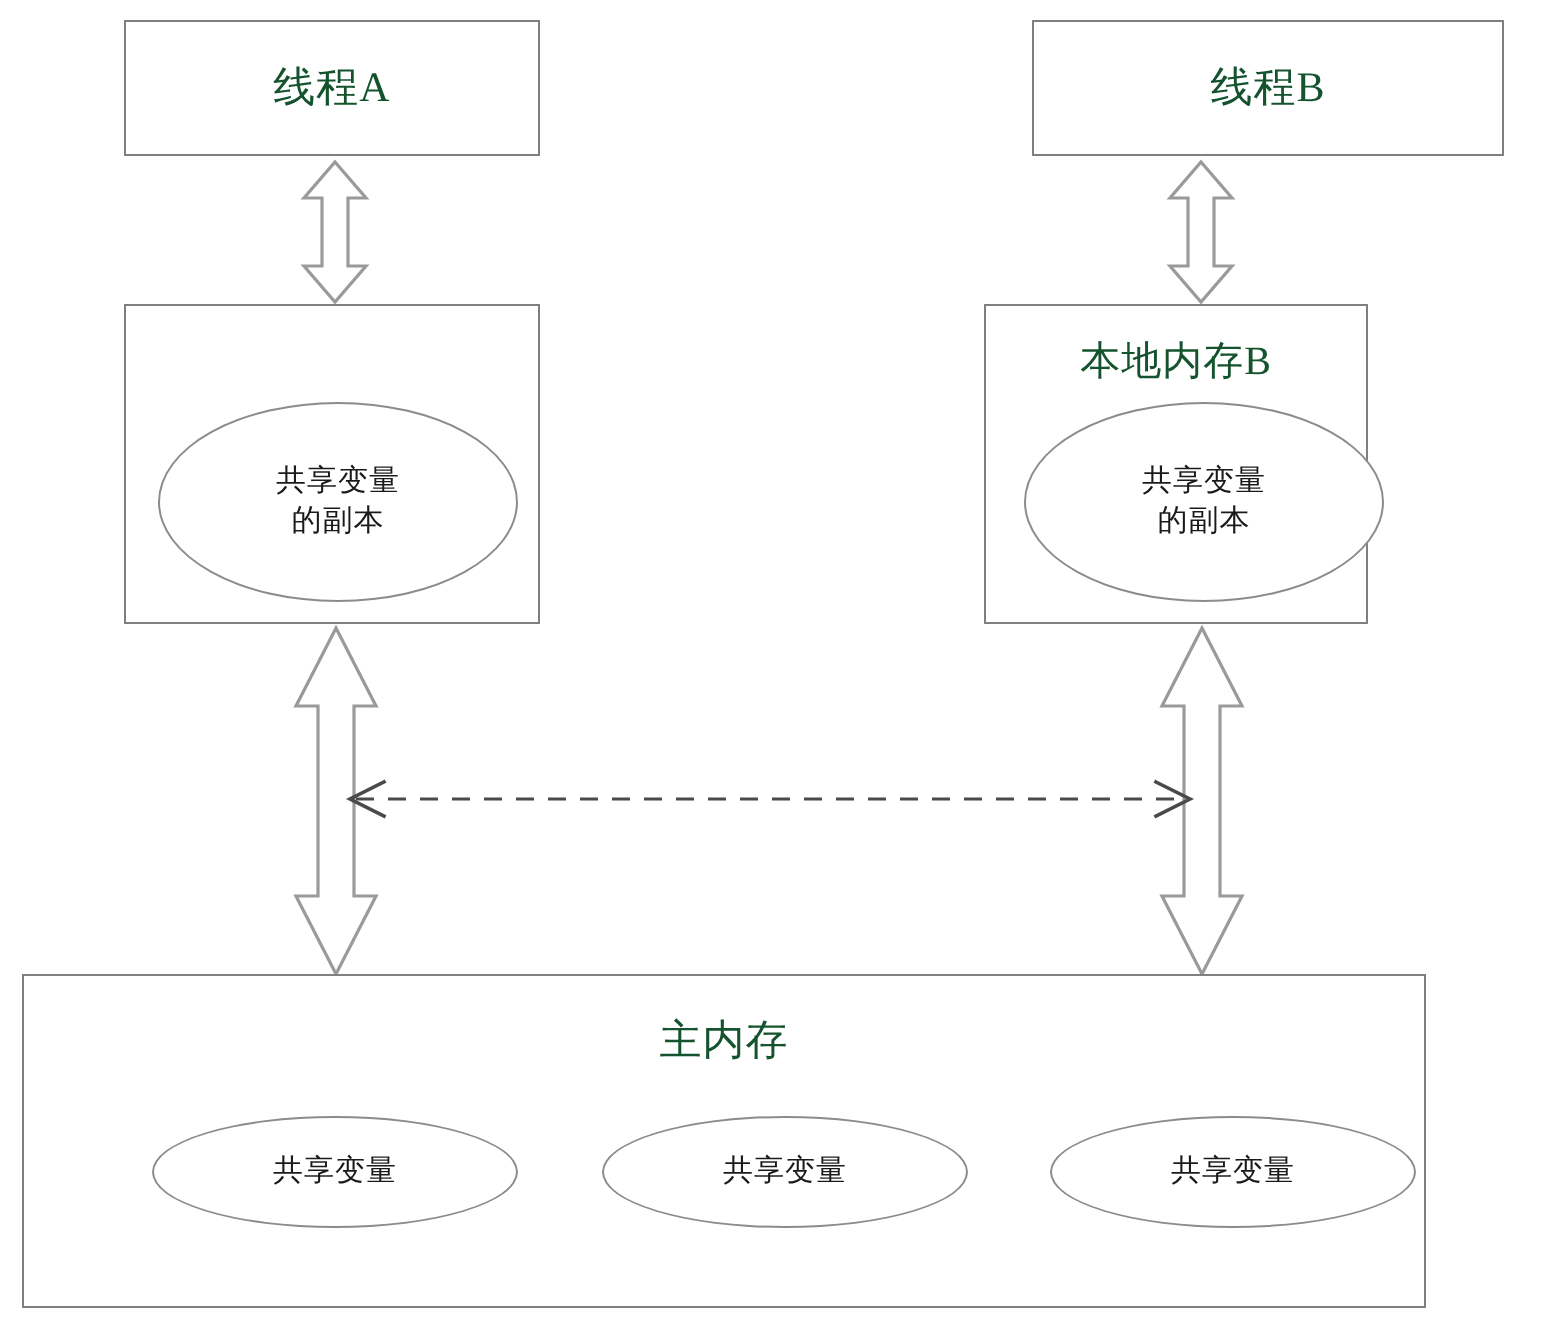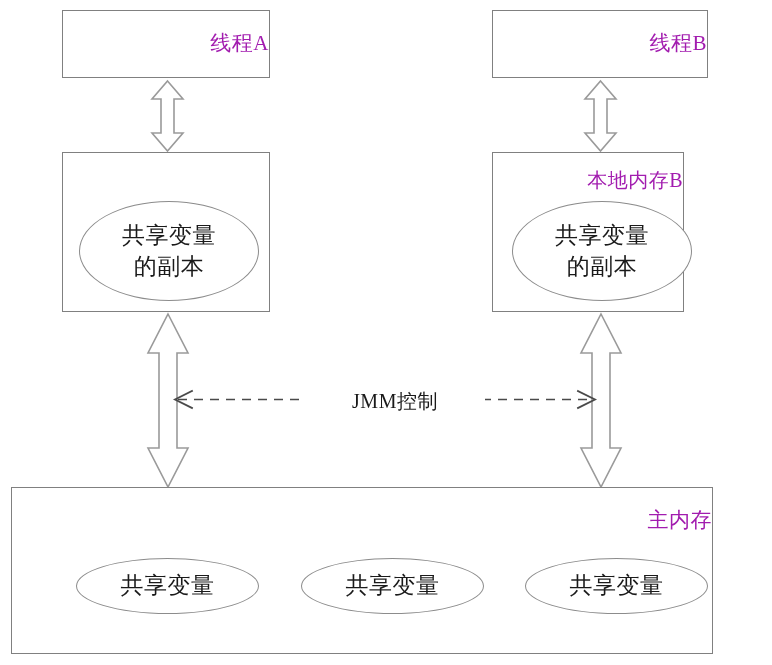--- a/index.html
+++ b/index.html
@@ -18,22 +18,22 @@
   .box {
     position: absolute;
     border: 1.5px solid #808080;
     background: #ffffff;
     box-sizing: border-box;
   }
   .box-label {
     position: absolute;
     left: 0;
     width: 100%;
-    text-align: right;
-    color: #a21caf;
+    text-align: center;
+    color: #14532d;
     letter-spacing: 0.5px;
   }
   .thread-label {
     top: 50%;
     transform: translateY(-50%);
     font-size: 21px;
     line-height: 1.2;
   }
   .mem-title {
     top: 14px;
@@ -49,21 +49,21 @@
     border-radius: 50%;
     background: #ffffff;
     box-sizing: border-box;
     display: flex;
     align-items: center;
     justify-content: center;
   }
   .ellipse-text {
     text-align: center;
     color: #1a1a1a;
-    font-size: 23px;
+    font-size: 15px;
     line-height: 1.35;
     letter-spacing: 0.5px;
   }
   .ellipse-text .l2 { display: block; }
   .arrow-svg {
     position: absolute;
     overflow: visible;
   }
   .jmm-label {
     position: absolute;
@@ -78,21 +78,21 @@
 </style>
 </head>
 <body>
 
 <div id="canvas">
 
   <div class="box" style="left:62px; top:10px; width:208px; height:68px;">
     <div class="box-label thread-label">线程A</div>
   </div>
 
-  <div class="box" style="left:492px; top:10px; width:216px; height:68px;">
+  <div class="box" style="left:516px; top:10px; width:236px; height:68px;">
     <div class="box-label thread-label">线程B</div>
   </div>
 
   <svg class="arrow-svg" style="left:145px; top:80px;" width="45" height="72" viewBox="0 0 45 72">
     <polygon points="22.5,1 38,19 29,19 29,53 38,53 22.5,71 7,53 16,53 16,19 7,19" fill="#ffffff" stroke="#9a9a9a" stroke-width="1.6" stroke-linejoin="miter"></polygon>
   </svg>
 
   <svg class="arrow-svg" style="left:578px; top:80px;" width="45" height="72" viewBox="0 0 45 72">
     <polygon points="22.5,1 38,19 29,19 29,53 38,53 22.5,71 7,53 16,53 16,19 7,19" fill="#ffffff" stroke="#9a9a9a" stroke-width="1.6" stroke-linejoin="miter"></polygon>
   </svg>
@@ -123,21 +123,20 @@
   <svg class="arrow-svg" style="left:577px; top:313px;" width="48" height="175" viewBox="0 0 48 175">
     <polygon points="24,1 44,40 33,40 33,135 44,135 24,174 4,135 15,135 15,40 4,40" fill="#ffffff" stroke="#9a9a9a" stroke-width="1.6" stroke-linejoin="miter"></polygon>
   </svg>
 
   <svg class="arrow-svg" style="left:170px; top:385px;" width="430" height="30" viewBox="0 0 430 30">
     <line x1="8" y1="14.5" x2="422" y2="14.5" stroke="#4a4a4a" stroke-width="1.6" stroke-dasharray="9 7"></line>
     <polyline points="22,6 5,14.5 22,23" fill="none" stroke="#4a4a4a" stroke-width="1.8" stroke-linecap="square" stroke-linejoin="miter"></polyline>
     <polyline points="408,6 425,14.5 408,23" fill="none" stroke="#4a4a4a" stroke-width="1.8" stroke-linecap="square" stroke-linejoin="miter"></polyline>
   </svg>
 
-  <div class="jmm-label" style="left:305px; top:388px; width:160px;">JMM控制</div>
 
   <div class="box" style="left:11px; top:487px; width:702px; height:167px;">
     <div class="box-label main-title">主内存</div>
 
     <div class="ellipse" style="left:64px; top:70px; width:183px; height:56px;">
       <div class="ellipse-text">共享变量</div>
     </div>
 
     <div class="ellipse" style="left:289px; top:70px; width:183px; height:56px;">
       <div class="ellipse-text">共享变量</div>

